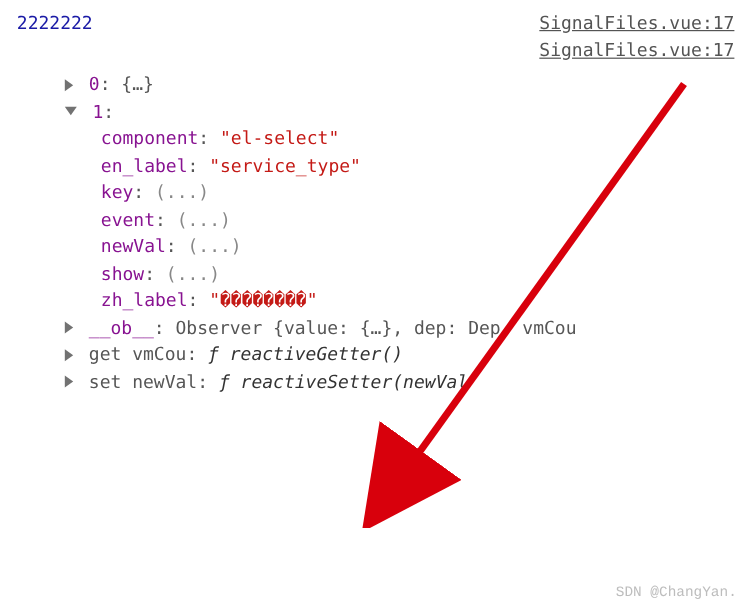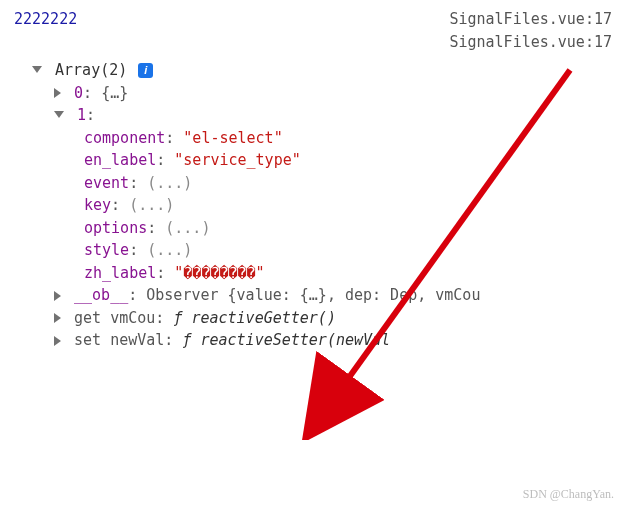--- a/index.html
+++ b/index.html
@@ -1,57 +1,52 @@
 <!DOCTYPE html>
 <html><head>
 <meta charset="utf-8">
 <style>
   html,body{margin:0;padding:0;background:#fff;font-family:Consolas,Menlo,monospace;font-size:15px;color:#333;line-height:1.5;width:626px;height:509px;overflow:hidden;position:relative}
   .wrap{padding:8px 14px 0 14px}
   .top-row{display:flex;justify-content:space-between;align-items:flex-start}
   .log-2{color:#1a1aa6}
   .src-links{text-align:right}
-  .src-link{color:#545454;cursor:pointer;display:block}
+  .src-link{color:#545454;text-decoration:underline;cursor:pointer;display:block}
   .row{white-space:nowrap}
   .tri{display:inline-block;width:0;height:0;margin-right:4px;vertical-align:middle}
   .tri.closed{border-top:5px solid transparent;border-bottom:5px solid transparent;border-left:7px solid #727272}
   .tri.open{border-left:5px solid transparent;border-right:5px solid transparent;border-top:7px solid #727272;margin-bottom:2px}
   .ind1{padding-left:18px}
   .ind2{padding-left:40px}
   .ind3{padding-left:70px}
   .key{color:#881391}
   .key.getset{color:#565656}
   .str{color:#c41a16}
   .dim{color:#565656}
   .dots{color:#888}
   .info{display:inline-flex;align-items:center;justify-content:center;width:15px;height:15px;background:#1a73e8;color:#fff;border-radius:3px;font-family:sans-serif;font-size:11px;font-weight:bold;vertical-align:middle;margin-left:2px;font-style:italic}
   .func-f{font-style:italic;color:#333}
   .arrow{position:absolute;left:210px;top:60px;pointer-events:none;z-index:5}
-  .watermark{position:absolute;right:12px;bottom:6px;color:#bdbdbd;font-family:Liberation Serif, serif;font-size:12px}
+  .watermark{position:absolute;right:12px;bottom:6px;color:#bdbdbd;font-family:Liberation Mono, monospace;font-size:12px}
 </style>
 </head>
 <body>
 
 <div class="wrap">
 
   <div class="top-row">
     <span class="log-2">2222222</span>
     <div class="src-links">
       <span class="src-link">SignalFiles.vue:17</span>
       <span class="src-link">SignalFiles.vue:17</span>
     </div>
   </div>
 
   <div style="height:6px"></div>
 
-  <div class="row ind1">
-    <span class="tri open"></span>
-    <span>Array(2)</span>
-    <span class="info">i</span>
-  </div>
 
   <div class="row ind2">
     <span class="tri closed"></span>
     <span class="key">0</span><span class="dim">: </span><span class="dim">{…}</span>
   </div>
 
   <div class="row ind2">
     <span class="tri open"></span>
     <span class="key">1</span><span class="dim">:</span>
   </div>
@@ -59,35 +54,35 @@
 
   <div class="row ind3">
     <span class="key">component</span><span class="dim">: </span><span class="str">"el-select"</span>
   </div>
 
   <div class="row ind3">
     <span class="key">en_label</span><span class="dim">: </span><span class="str">"service_type"</span>
   </div>
 
   <div class="row ind3">
+    <span class="key">key</span><span class="dim">: </span><span class="dots">(...)</span>
+  </div>
+
+  <div class="row ind3">
     <span class="key">event</span><span class="dim">: </span><span class="dots">(...)</span>
   </div>
 
   <div class="row ind3">
-    <span class="key">key</span><span class="dim">: </span><span class="dots">(...)</span>
+    <span class="key">newVal</span><span class="dim">: </span><span class="dots">(...)</span>
   </div>
 
   <div class="row ind3">
-    <span class="key">options</span><span class="dim">: </span><span class="dots">(...)</span>
+    <span class="key">show</span><span class="dim">: </span><span class="dots">(...)</span>
   </div>
 
-
-  <div class="row ind3">
-    <span class="key">style</span><span class="dim">: </span><span class="dots">(...)</span>
-  </div>
 
   <div class="row ind3">
     <span class="key">zh_label</span><span class="dim">: </span><span class="str">"��������"</span>
   </div>
 
   <div class="row ind2">
     <span class="tri closed"></span>
     <span class="key" style="color:#881391;">__ob__</span><span class="dim">: </span><span class="dim">Observer {value: {…}, dep: Dep, vmCou</span>
   </div>
 

